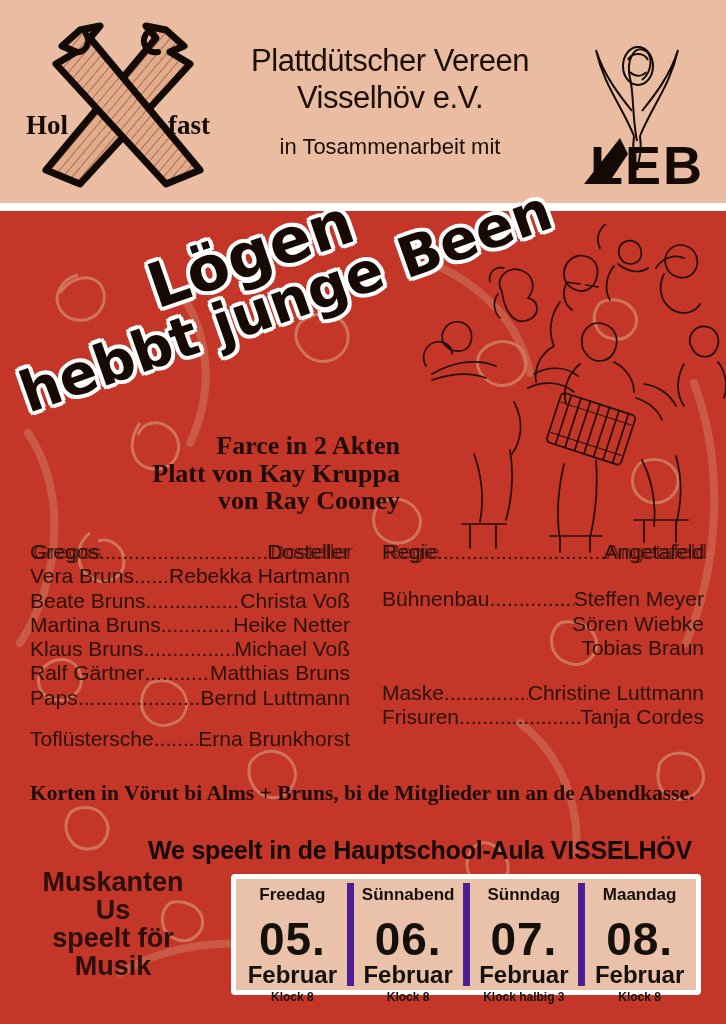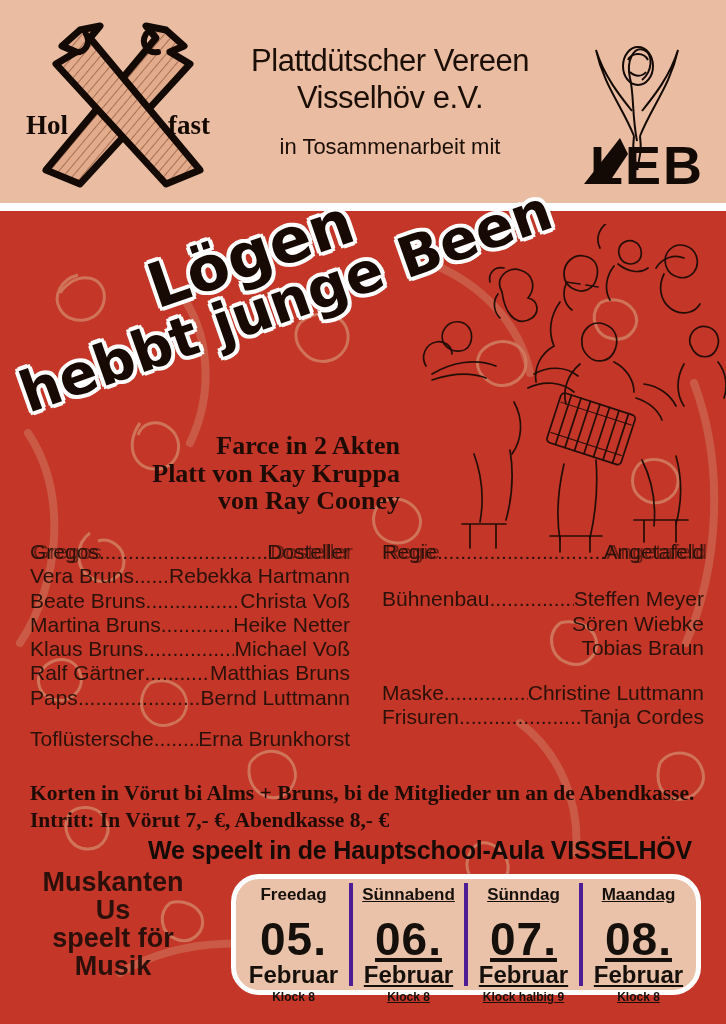--- a/index.html
+++ b/index.html
@@ -39,24 +39,24 @@
   
   .tickets{position:absolute;left:30px;top:780px;width:670px;
       font-family:"Liberation Serif",serif;font-weight:bold;font-size:21.5px;line-height:27px;color:#1e0c04;}
   .venue{position:absolute;left:148px;top:836px;width:570px;
       font-weight:bold;font-size:25px;color:#140a06;letter-spacing:-0.2px;}
   
   .music{position:absolute;left:22px;top:868px;width:182px;text-align:center;
       font-weight:bold;font-size:27px;line-height:28px;color:#2a0f0a;}
   
   .dates{position:absolute;left:231px;top:874px;width:470px;height:121px;
-      background:#eac2a9;border:5px solid #ffffff;border-radius:28px;
+      background:#eac2a9;border:5px solid #ffffff;border-radius:4px;
       display:flex;box-sizing:border-box;padding:4px 2px;}
   .date-col{flex:1 1 0;text-align:center;color:#15100b;font-weight:bold;padding:2px 0;}
-  .date-col + .date-col{border-left:4px solid #4c1d95;text-decoration:underline;}
+  .date-col + .date-col{border-left:7px solid #4c1d95;}
   .d-day{font-size:17px;line-height:20px;}
   .d-num{font-size:46px;line-height:45px;letter-spacing:1px;margin-top:12px;}
   .d-month{font-size:24px;line-height:25px;}
   .d-time{font-size:12px;line-height:20px;}
   
   .bg-sketch{position:absolute;left:0;top:203px;}
   .fig-sketch{position:absolute;left:414px;top:224px;}
   svg text{font-family:"Liberation Serif",serif;}
 </style>
 </head>
@@ -245,21 +245,20 @@
     </div>
     <div class="cast-row">
       <span class="role">Frisuren</span>
       <span class="dots">......................................................................................</span>
       <span class="actor">Tanja Cordes</span>
     </div>
   </div>
 
   <div class="tickets">
     <div>Korten in Vörut bi Alms + Bruns, bi de Mitglieder un an de Abendkasse.</div>
-    <div>Intritt: In Vörut 7,- €, Abendkasse 8,- €</div>
   </div>
 
   <div class="venue">We speelt in de Hauptschool-Aula VISSELHÖV</div>
 
   <div class="music">
     <div>Muskanten</div>
     <div>Us</div>
     <div>speelt för</div>
     <div>Musik</div>
   </div>
@@ -274,21 +273,21 @@
     <div class="date-col">
       <div class="d-day">Sünnabend</div>
       <div class="d-num">06.</div>
       <div class="d-month">Februar</div>
       <div class="d-time">Klock 8</div>
     </div>
     <div class="date-col">
       <div class="d-day">Sünndag</div>
       <div class="d-num">07.</div>
       <div class="d-month">Februar</div>
-      <div class="d-time">Klock halbig 9</div>
+      <div class="d-time">Klock halbig 3</div>
     </div>
     <div class="date-col">
       <div class="d-day">Maandag</div>
       <div class="d-num">08.</div>
       <div class="d-month">Februar</div>
       <div class="d-time">Klock 8</div>
     </div>
   </div>
 
 </div>

